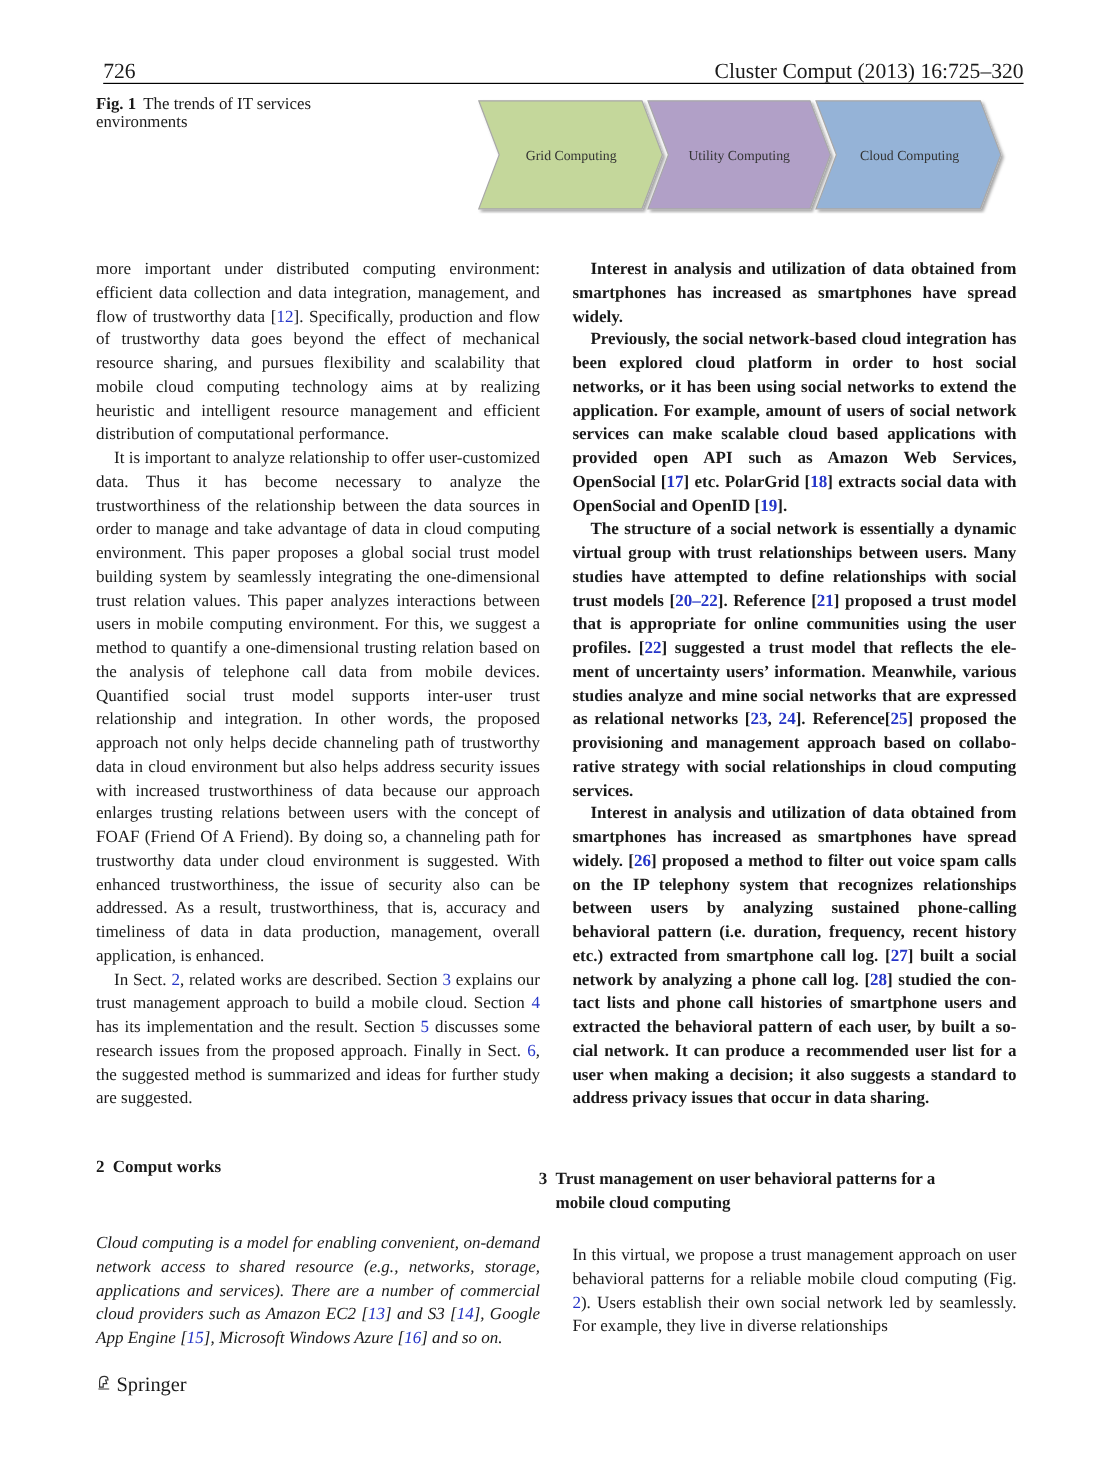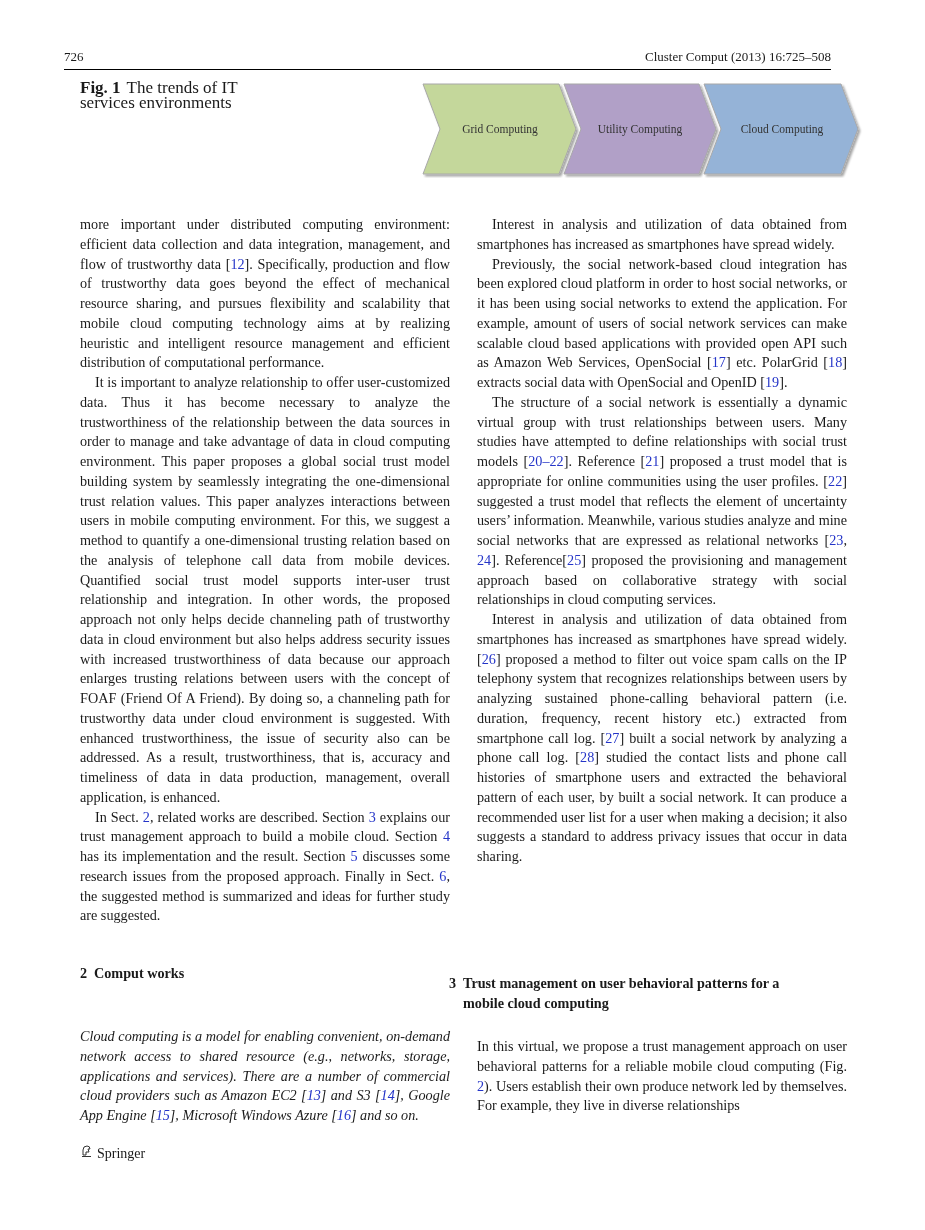--- a/index.html
+++ b/index.html
@@ -1,46 +1,46 @@
 <!DOCTYPE html>
 <html><head>
 <meta charset="utf-8">
 <style>
   html, body { margin: 0; padding: 0; background: #ffffff; }
   body { width: 925px; height: 1230px; position: relative; overflow: hidden;
          font-family: "Liberation Serif", "DejaVu Serif", serif; color: #1a1a1a; }
-  .running-head { position: absolute; left: 64px; top: 49px; width: 767px; height: 20px;
-                  font-size: 13px; border-bottom: 1.3px solid #000; }
+  .running-head { position: absolute; left: 86px; top: 49px; width: 767px; height: 20px;
+                  font-size: 18px; border-bottom: 1.3px solid #000; }
   .running-head .pg { position: absolute; left: 0; top: 0; }
   .running-head .journal { position: absolute; right: 0; top: 0; }
-  .fig-caption { position: absolute; left: 80px; top: 80px; width: 200px; font-size: 17px; line-height: 15px; }
+  .fig-caption { position: absolute; left: 80px; top: 80px; width: 200px; font-size: 14px; line-height: 15px; }
   .fig-caption b { font-weight: bold; margin-right: 6px; }
-  .figure { position: absolute; left: 421px; top: 82px; width: 445px; height: 96px; }
+  .figure { position: absolute; left: 397px; top: 82px; width: 445px; height: 96px; }
   .figure svg { width: 100%; height: 100%; }
   .col { position: absolute; width: 370px; font-size: 14.2px; line-height: 19.75px; text-align: justify; }
   .col p { margin: 0; hyphens: manual; }
   .col p.indent { text-indent: 15px; }
   .left-col { left: 80px; top: 215px; }
-  .right-col { left: 477px; top: 215px; }
+  .right-col { left: 477px; top: 215px; font-weight: bold; }
   .link { color: #2434c8; }
   .sec-head { font-weight: bold; font-size: 14.2px; position: absolute; line-height: 20px; }
   .sec2-head { left: 80px; top: 963px; }
   .sec2-body { left: 80px; top: 1027px; font-style: italic; }
   .sec3-head { left: 449px; top: 973px; width: 370px; padding-left: 14px; text-indent: -14px; box-sizing: border-box; }
   .sec3-body { left: 477px; top: 1037px; }
   .sec-num { display: inline-block; width: 14px; text-indent: 0; }
-  .footer { position: absolute; left: 80px; top: 1144px; font-size: 14px; display: flex; align-items: flex-end; gap: 3px; }
+  .footer { position: absolute; left: 80px; top: 1144px; font-size: 17px; display: flex; align-items: flex-end; gap: 3px; }
   .footer svg { width: 14px; height: 14px; }
 </style>
 </head>
 <body>
 
 <div class="running-head">
   <span class="pg">726</span>
-  <span class="journal">Cluster Comput (2013) 16:725–508</span>
+  <span class="journal">Cluster Comput (2013) 16:725–320</span>
 </div>
 
 <div class="fig-caption">
   <b>Fig. 1</b><span>The trends of IT services environments</span>
 </div>
 
 <div class="figure">
   <svg viewBox="0 0 445 96" xmlns="http://www.w3.org/2000/svg">
     <defs>
       <filter id="sh" x="-5%" y="-5%" width="115%" height="120%">
@@ -79,21 +79,21 @@
   <p class="indent">Interest in analysis and utilization of data obtained from smartphones has increased as smartphones have spread widely.</p>
   <p class="indent"><span>Previously, the social network-based cloud integration has been explored cloud platform in order to host social networks, or it has been using social networks to extend the application. For example, amount of users of social net­work services can make scalable cloud based applications with provided open API such as Amazon Web Services, OpenSocial [</span><span class="link">17</span><span>] etc. PolarGrid [</span><span class="link">18</span><span>] extracts social data with OpenSocial and OpenID [</span><span class="link">19</span><span>].</span></p>
   <p class="indent"><span>The structure of a social network is essentially a dynamic virtual group with trust relationships between users. Many studies have attempted to define relationships with social trust models [</span><span class="link">20–22</span><span>]. Reference [</span><span class="link">21</span><span>] proposed a trust model that is appropriate for online communities using the user profiles. [</span><span class="link">22</span><span>] suggested a trust model that reflects the ele­ment of uncertainty users’ information. Meanwhile, various studies analyze and mine social networks that are expressed as relational networks [</span><span class="link">23</span><span>, </span><span class="link">24</span><span>]. Reference[</span><span class="link">25</span><span>] proposed the provisioning and management approach based on collabo­rative strategy with social relationships in cloud computing services.</span></p>
   <p class="indent"><span>Interest in analysis and utilization of data obtained from smartphones has increased as smartphones have spread widely. [</span><span class="link">26</span><span>] proposed a method to filter out voice spam calls on the IP telephony system that recognizes relation­ships between users by analyzing sustained phone-calling behavioral pattern (i.e. duration, frequency, recent history etc.) extracted from smartphone call log. [</span><span class="link">27</span><span>] built a social network by analyzing a phone call log. [</span><span class="link">28</span><span>] studied the con­tact lists and phone call histories of smartphone users and extracted the behavioral pattern of each user, by built a so­cial network. It can produce a recommended user list for a user when making a decision; it also suggests a standard to address privacy issues that occur in data sharing.</span></p>
 </div>
 
 <div class="sec-head sec3-head">
   <span class="sec-num">3</span><span>Trust management on user behavioral patterns for a mobile cloud computing</span>
 </div>
 <div class="col sec3-body">
-  <p><span>In this virtual, we propose a trust management approach on user behavioral patterns for a reliable mobile cloud comput­ing (Fig. </span><span class="link">2</span><span>). Users establish their own produce network led by themselves. For example, they live in diverse relationships</span></p>
+  <p><span>In this virtual, we propose a trust management approach on user behavioral patterns for a reliable mobile cloud comput­ing (Fig. </span><span class="link">2</span><span>). Users establish their own social network led by seamlessly. For example, they live in diverse relationships</span></p>
 </div>
 
 <div class="footer">
   <span>
     <svg viewBox="0 0 14 14" xmlns="http://www.w3.org/2000/svg">
       <path d="M3 11 L3 6 Q3 2 7 2 Q10 2 10 5 L8 5 L9 8 L6 8 L6 11 Z" fill="none" stroke="#333" stroke-width="1"></path>
       <line x1="2" y1="12.5" x2="11" y2="12.5" stroke="#333" stroke-width="1"></line>
     </svg>
   </span>
   <span>Springer</span>

